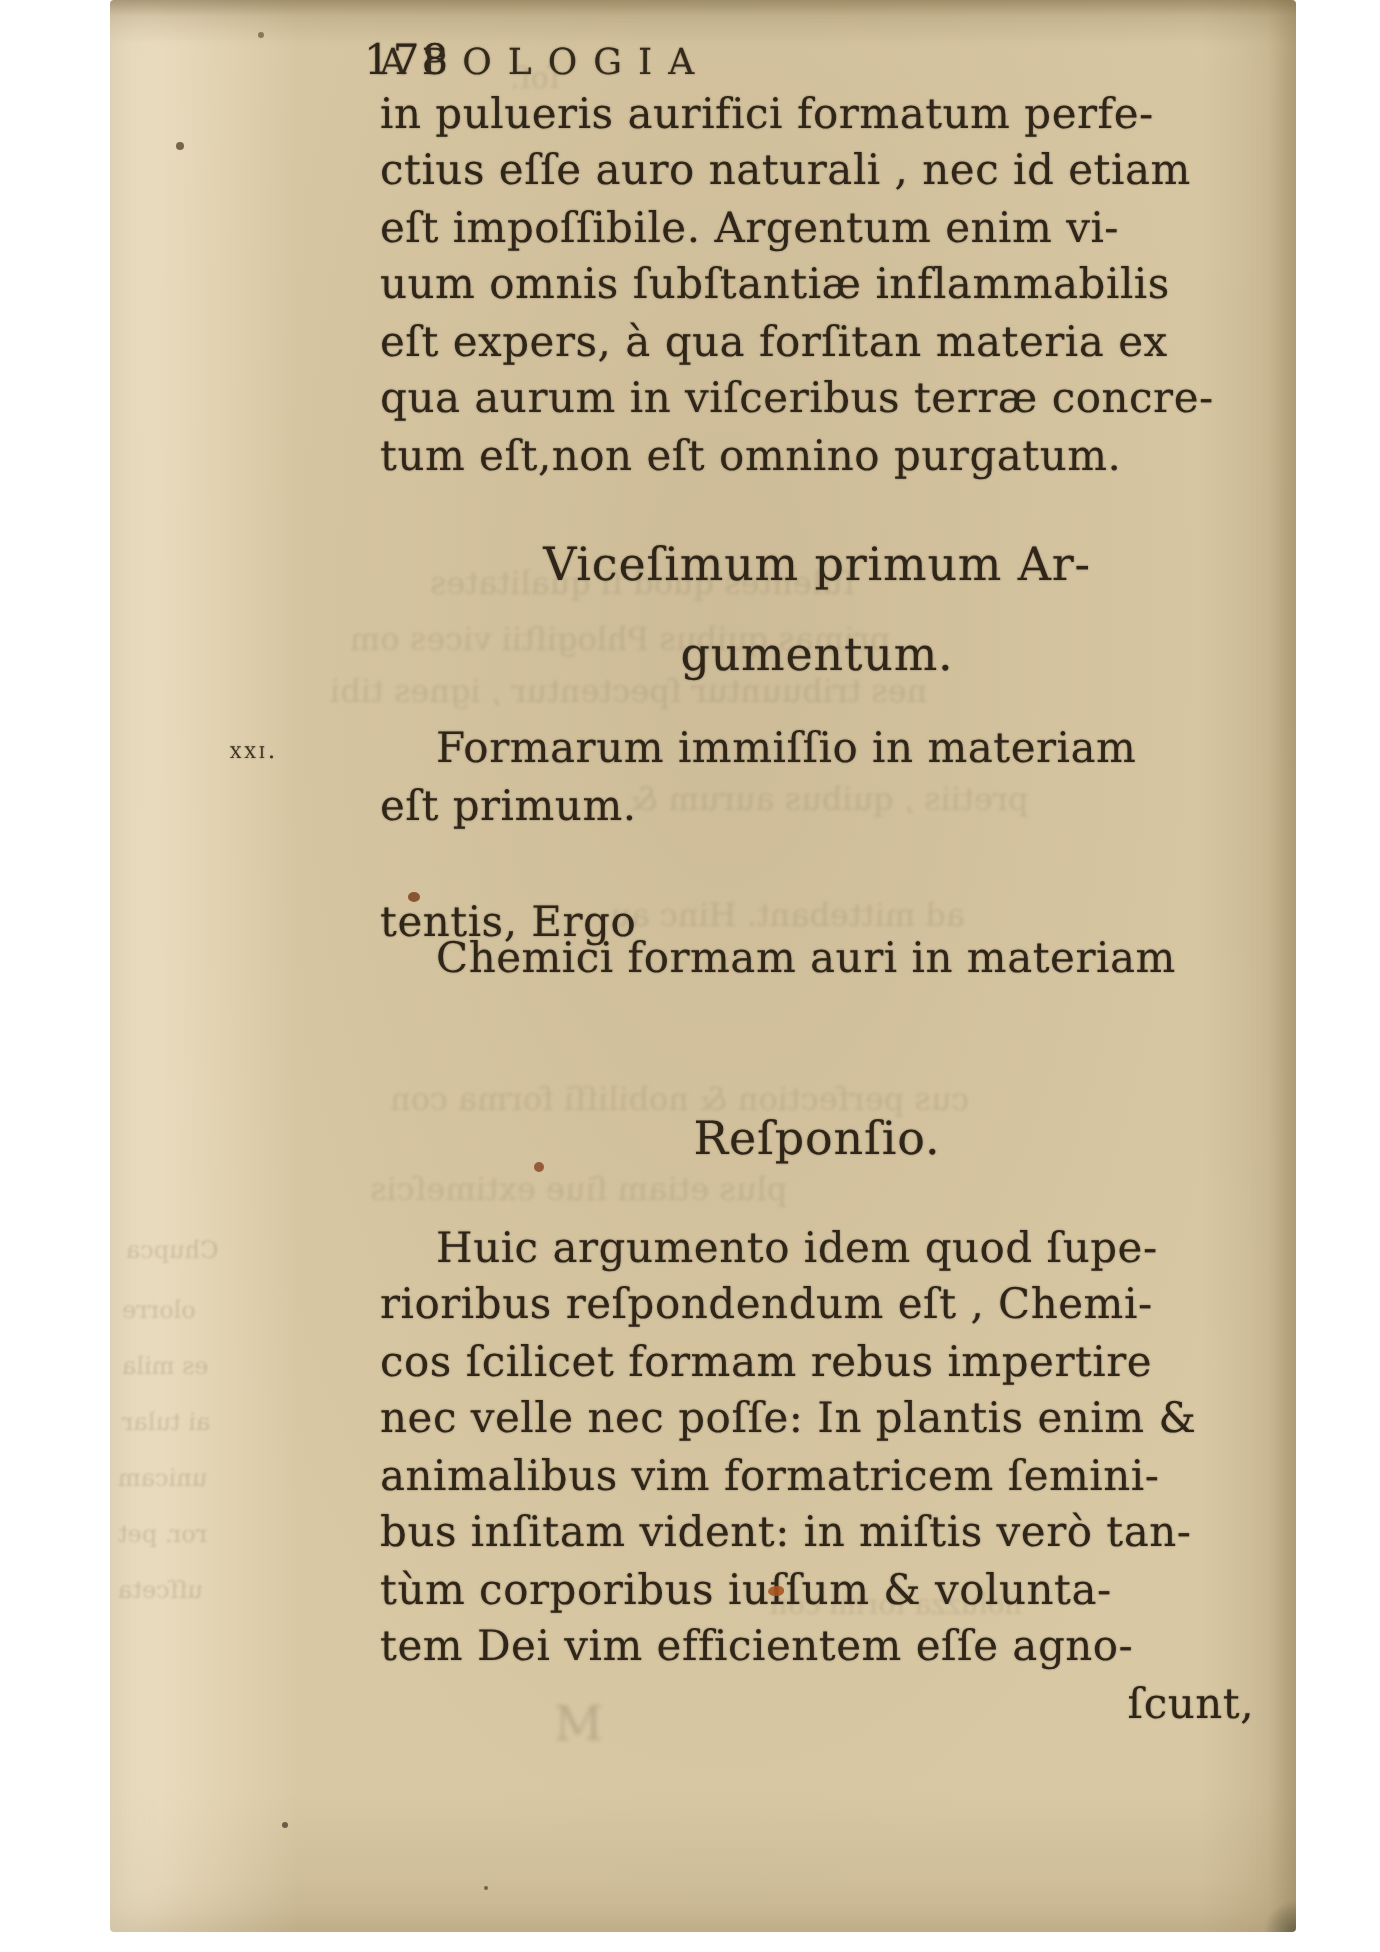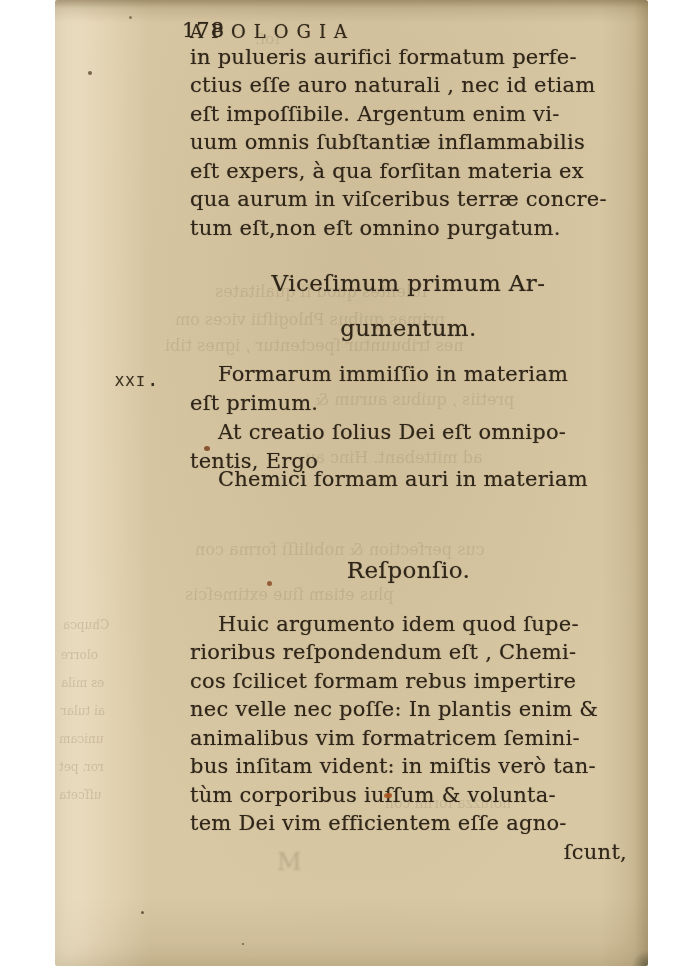--- a/index.html
+++ b/index.html
@@ -35,22 +35,22 @@
   .pagenum{
     position:absolute;left:127px;top:18px;font-size:21px;color:#2f2619;
     letter-spacing:1px;text-shadow:0 0 1px rgba(47,38,25,.5);
   }
   .running-title{
     position:absolute;left:135px;top:21px;width:437px;text-align:left;
     font-size:18px;letter-spacing:8px;color:#332a1c;
     text-shadow:0 0 1px rgba(47,38,25,.5);white-space:nowrap;
   }
   .margin-note{
-    position:absolute;left:60px;top:369px;font-size:21px;letter-spacing:1.5px;
-    font-variant:small-caps;color:#3a301f;text-shadow:0 0 1px rgba(47,38,25,.4);font-family:Liberation Mono, monospace;
+    position:absolute;left:60px;top:369px;font-size:11px;letter-spacing:1.5px;
+    font-variant:small-caps;color:#3a301f;text-shadow:0 0 1px rgba(47,38,25,.4);
   }
   .ghost{
     position:absolute;color:#6f5f42;opacity:.16;transform:scaleX(-1);
     filter:blur(.7px);white-space:nowrap;font-size:16px;
   }
   .ghost-sm{opacity:.22;font-size:12px;filter:blur(.5px);}
   .sig-ghost{
     position:absolute;left:222px;top:848px;font-size:24px;color:#6b5b40;
     opacity:.26;filter:blur(1px);transform:none;
   }
@@ -101,21 +101,20 @@
       <div class="line" style="top:159px">eſt expers, à qua forſitan materia ex</div>
       <div class="line" style="top:187px">qua aurum in viſceribus terræ concre-</div>
       <div class="line" style="top:216px">tum eſt,non eſt omnino purgatum.</div>
 
       <div class="line ctr" style="top:271px">Viceſimum primum Ar-</div>
       <div class="line ctr" style="top:316px">gumentum.</div>
 
       <div class="line ind" style="top:362px">Formarum immiſſio in materiam</div>
       <div class="line" style="top:391px">eſt primum.</div>
 
-      <div class="line ind" style="top:420px">At creatio ſolius Dei eſt omnipo-</div>
       <div class="line" style="top:449px">tentis, Ergo</div>
 
       <div class="line ind" style="top:467px">Chemici formam auri in materiam</div>
 
       <div class="line ctr" style="top:558px">Reſponſio.</div>
 
       <div class="line ind" style="top:612px">Huic argumento idem quod ſupe-</div>
       <div class="line" style="top:669px">cos ſcilicet formam rebus impertire</div>
       <div class="line" style="top:640px">rioribus reſpondendum eſt , Chemi-</div>
       <div class="line" style="top:697px">nec velle nec poſſe: In plantis enim &amp;</div>

